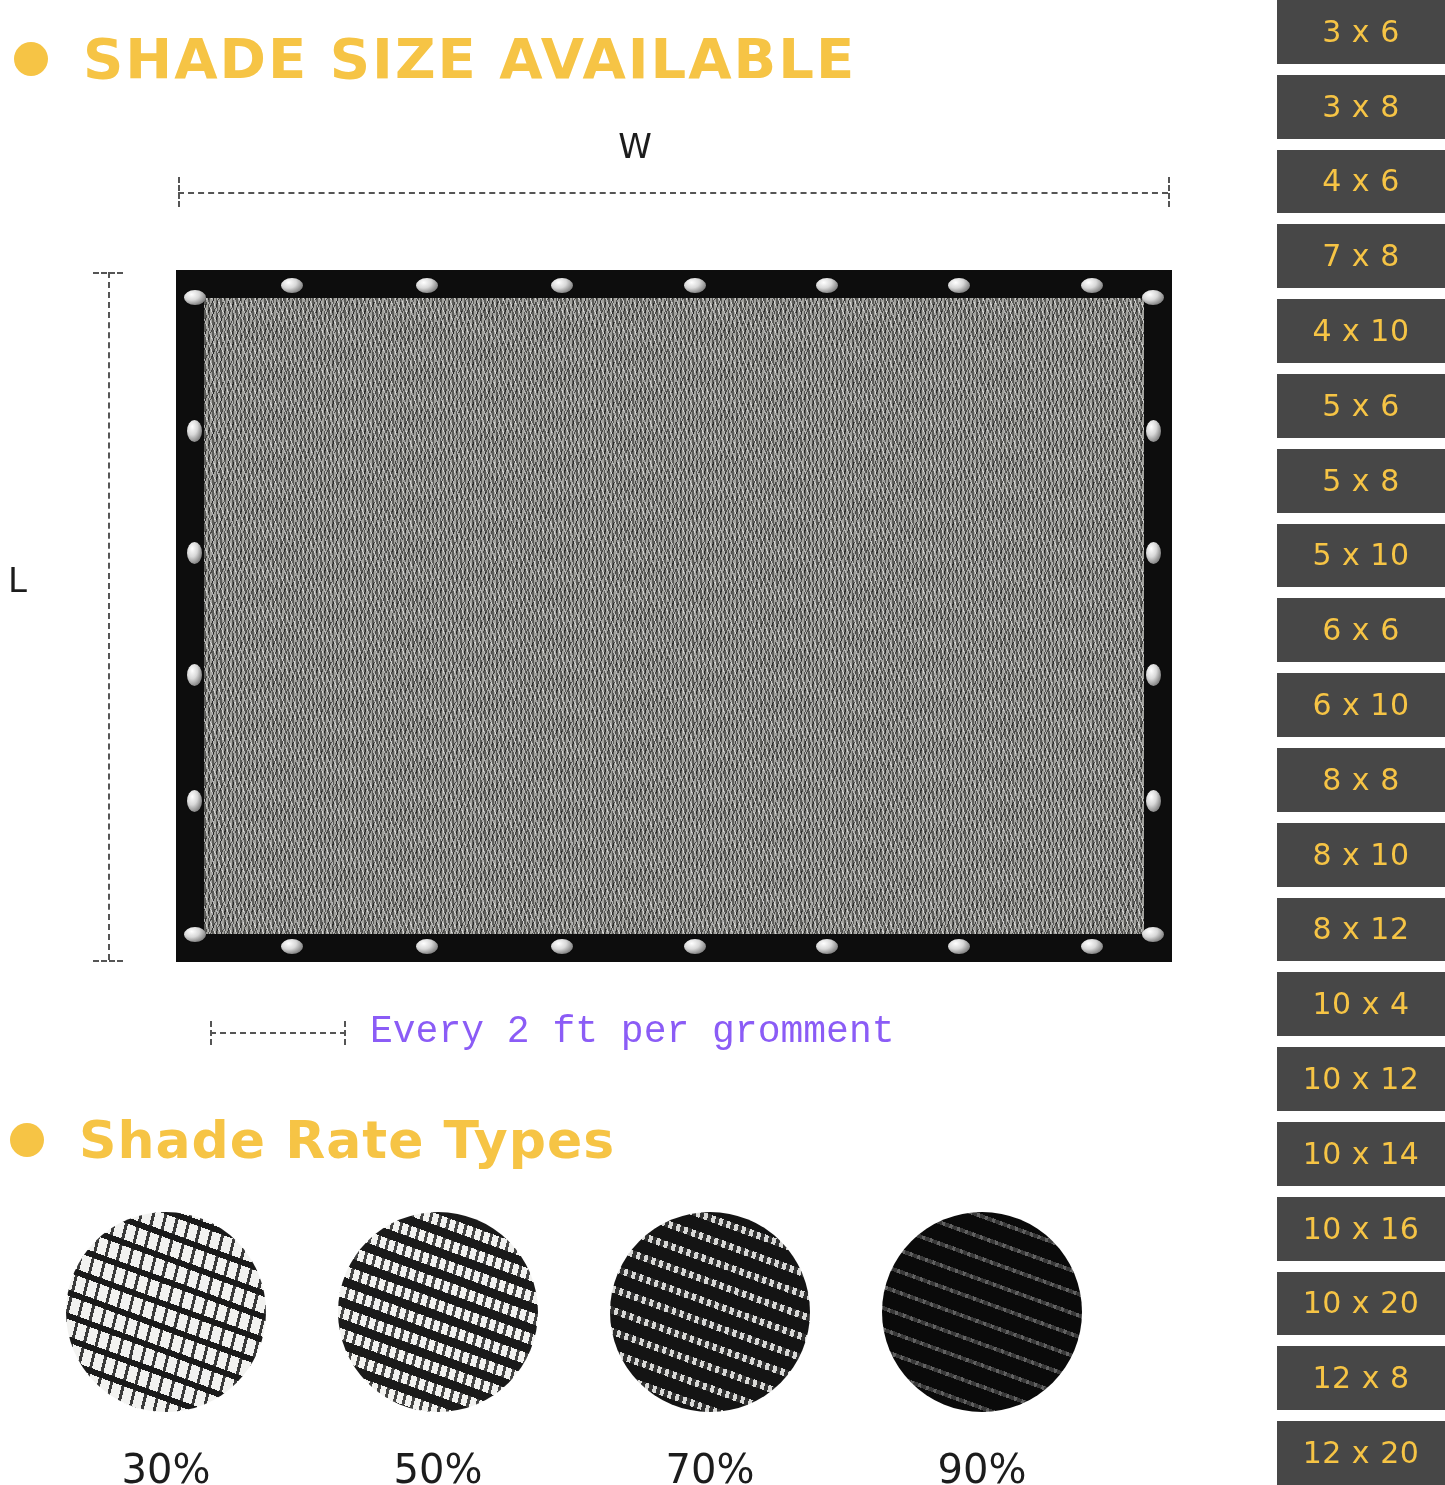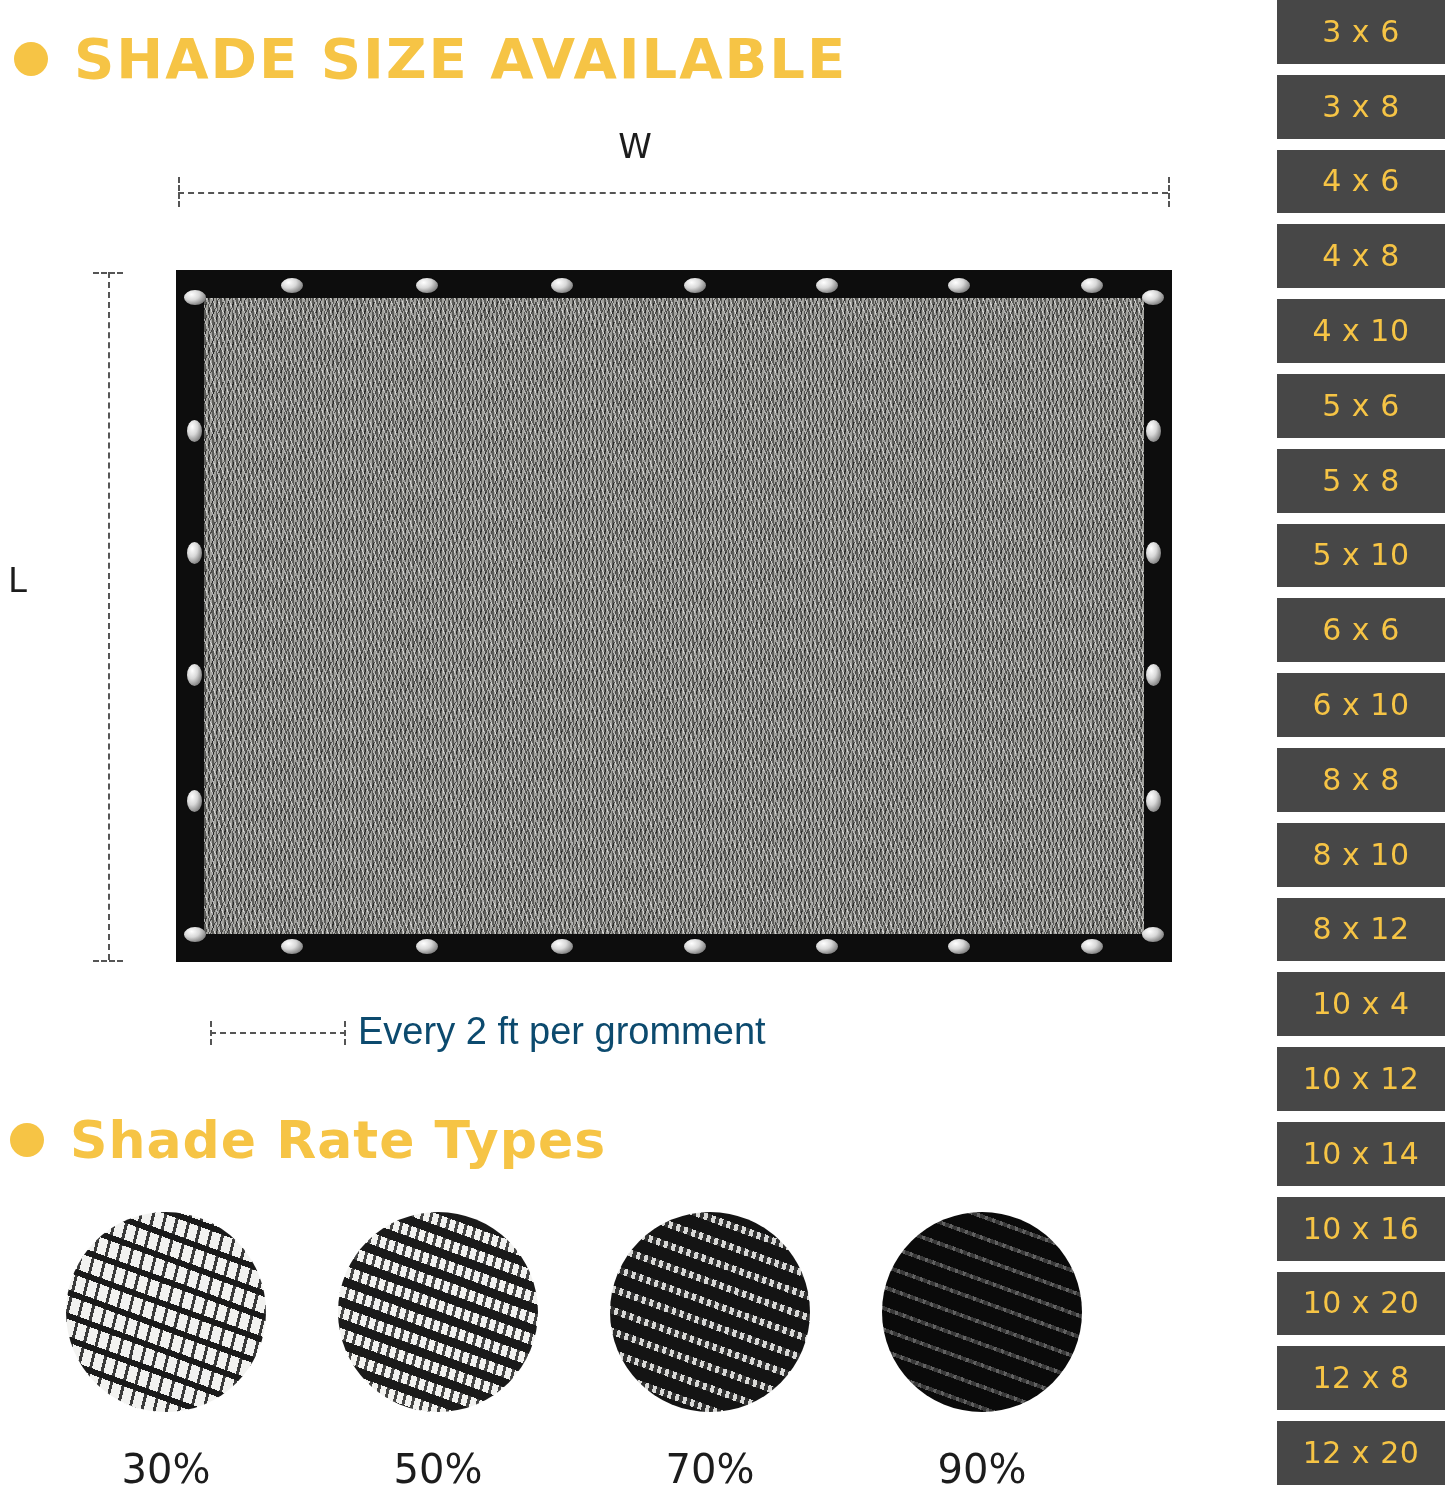--- a/index.html
+++ b/index.html
@@ -52,21 +52,21 @@
     align-items: center;
   }
   .bullet {
     width: 34px;
     height: 34px;
     border-radius: 50%;
     background: #f6c445;
     flex: 0 0 auto;
   }
   .heading-text {
-    margin-left: 26px;
+    margin-left: 35px;
     color: #f6c445;
     font-weight: bold;
     letter-spacing: 1px;
   }
   #heading-1 { top: 26px; left: 14px; }
   #heading-1 .heading-text { font-size: 56px; letter-spacing: 2px; }
   #heading-2 { top: 1110px; left: 10px; }
   #heading-2 .heading-text { font-size: 52px; letter-spacing: 1px; }
 
   
@@ -188,24 +188,24 @@
   .note-measure .cap {
     position: absolute;
     top: 2px;
     width: 0;
     height: 24px;
     border-left: 2px dashed #555;
   }
   .note-measure .cap.left { left: 0; }
   .note-measure .cap.right { left: 134px; }
   .note-text {
-    margin-left: 12px;
+    margin-left: 24px;
     font-size: 38px;
-    color: #0c4a6e;
-    font-family: Liberation Sans, sans-serif;
+    color: #8b5cf6;
+    font-family: Liberation Mono, monospace;
     white-space: nowrap;
   }
 
   
   .rates {
     position: absolute;
     top: 1212px;
     left: 60px;
     width: 1160px;
     display: flex;
@@ -342,21 +342,21 @@
     <div class="rate">
       <div class="swatch r90"></div>
       <div class="rate-label">90%</div>
     </div>
   </div>
 
   <div class="size-list">
     <div class="size-chip">3 x 6</div>
     <div class="size-chip">3 x 8</div>
     <div class="size-chip">4 x 6</div>
-    <div class="size-chip">4 x 8</div>
+    <div class="size-chip">7 x 8</div>
     <div class="size-chip">4 x 10</div>
     <div class="size-chip">5 x 6</div>
     <div class="size-chip">5 x 8</div>
     <div class="size-chip">5 x 10</div>
     <div class="size-chip">6 x 6</div>
     <div class="size-chip">6 x 10</div>
     <div class="size-chip">8 x 8</div>
     <div class="size-chip">8 x 10</div>
     <div class="size-chip">8 x 12</div>
     <div class="size-chip">10 x 4</div>

